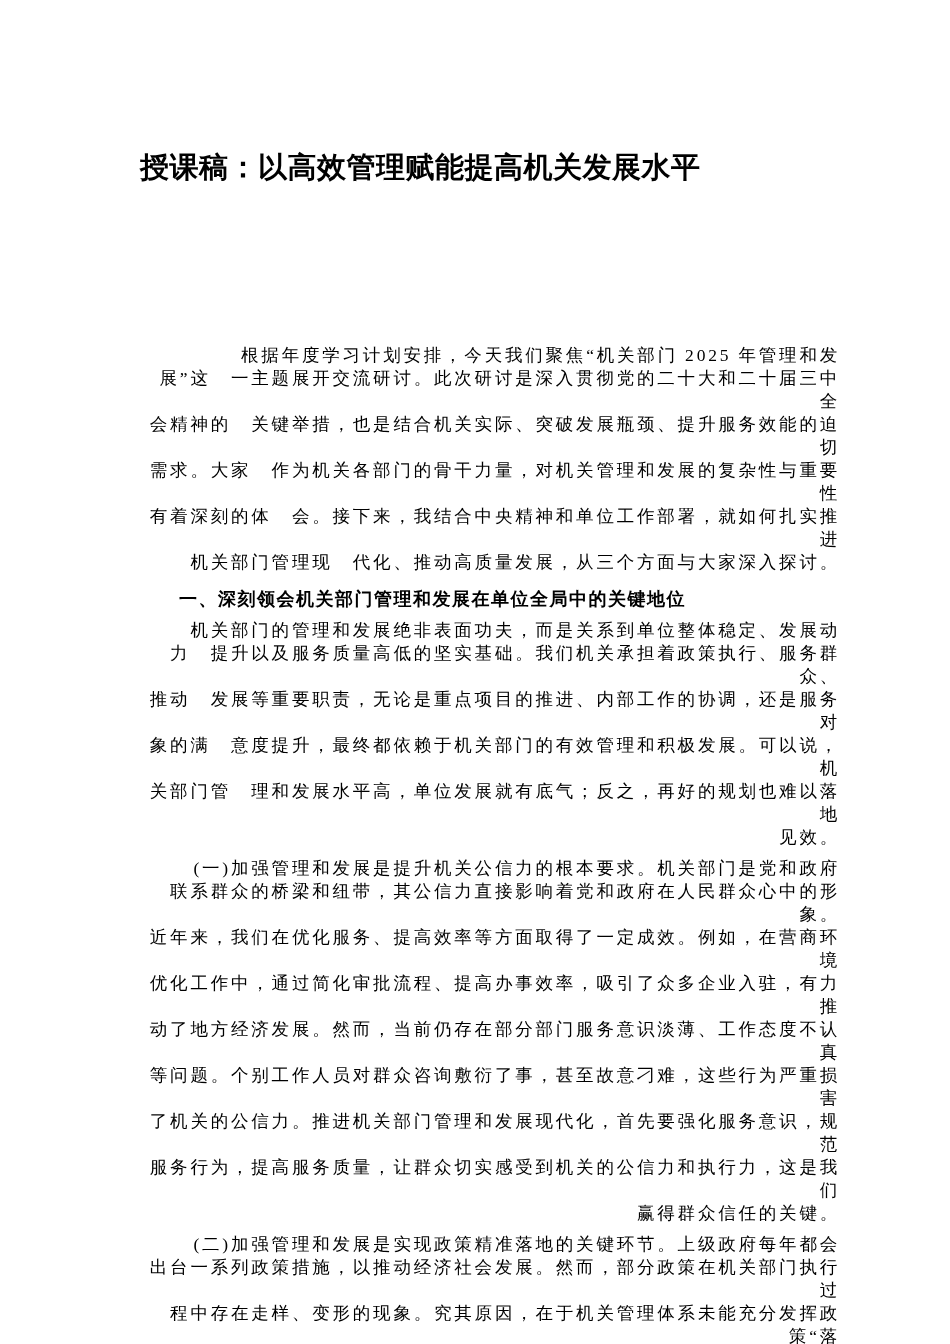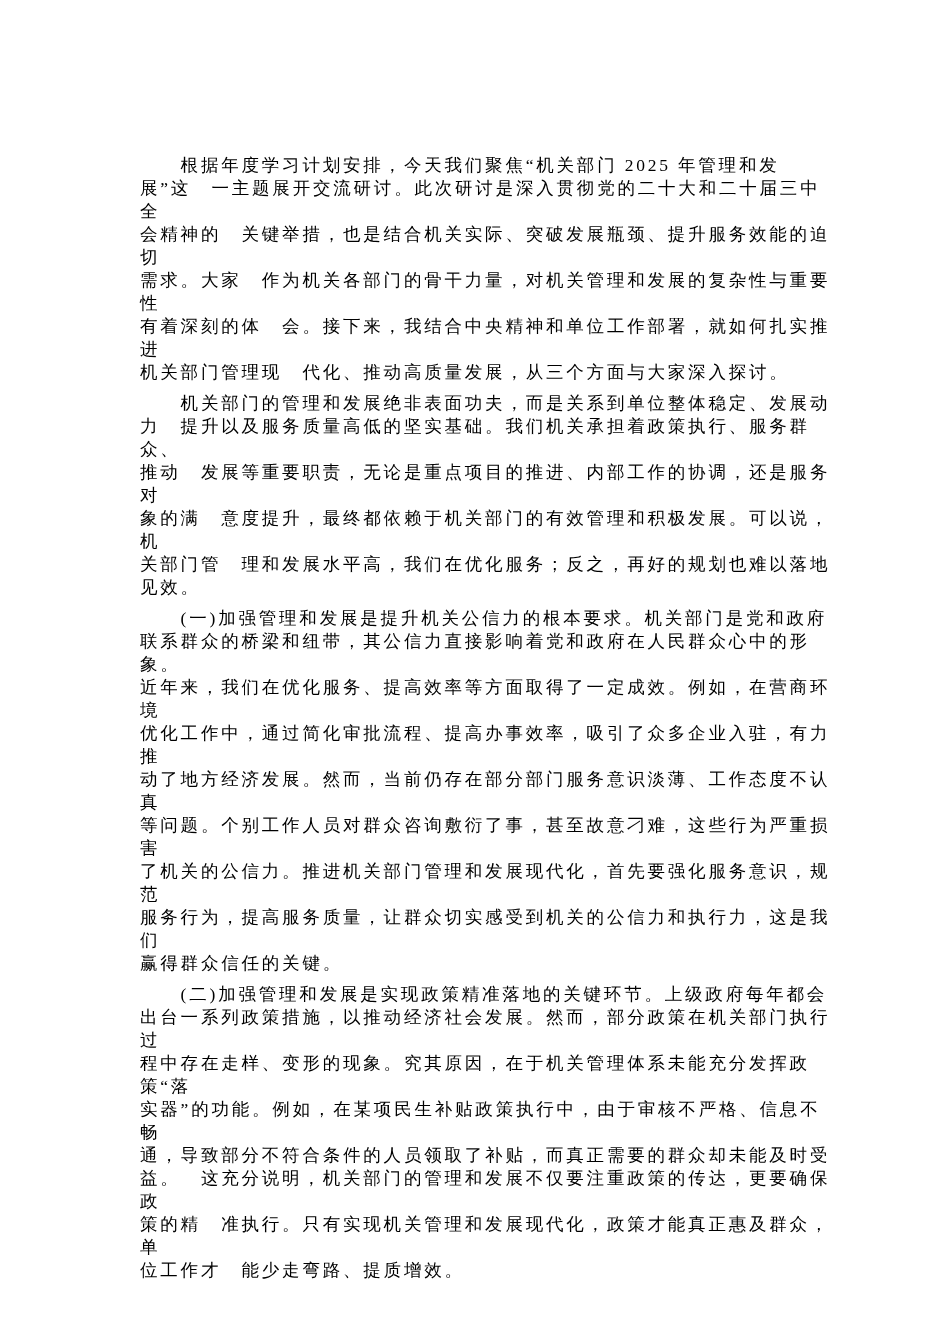--- a/index.html
+++ b/index.html
@@ -35,54 +35,56 @@
     line-height: 23px;
     letter-spacing: 2.8px;
     white-space: pre-wrap;
   }
   .para {
     margin: 8px 0 0 0;
     font-size: 17.5px;
     line-height: 23px;
     letter-spacing: 2.8px;
     white-space: pre-wrap;
-    text-align: left;
+    text-align: right;
   }
   .para-first {
     margin-top: 6px;
   }
   .section-heading {
     margin: 14px 0 0 0;
     font-size: 18px;
     font-weight: 700;
     line-height: 23px;
     letter-spacing: 1.5px;
     white-space: pre-wrap;
   }
 </style>
 </head>
 <body>
 
 <div class="page">
+  <h1 class="doc-title">授课稿：以高效管理赋能提高机关发展水平</h1>
 
   <main>
 
     <p class="para para-first">　　根据年度学习计划安排，今天我们聚焦“机关部门 2025 年管理和发
 展”这　一主题展开交流研讨。此次研讨是深入贯彻党的二十大和二十届三中全
 会精神的　关键举措，也是结合机关实际、突破发展瓶颈、提升服务效能的迫切
 需求。大家　作为机关各部门的骨干力量，对机关管理和发展的复杂性与重要性
 有着深刻的体　会。接下来，我结合中央精神和单位工作部署，就如何扎实推进
 机关部门管理现　代化、推动高质量发展，从三个方面与大家深入探讨。</p>
 
+    <h2 class="section-heading">　　一、深刻领会机关部门管理和发展在单位全局中的关键地位</h2>
 
     <p class="para">　　机关部门的管理和发展绝非表面功夫，而是关系到单位整体稳定、发展动
 力　提升以及服务质量高低的坚实基础。我们机关承担着政策执行、服务群众、
 推动　发展等重要职责，无论是重点项目的推进、内部工作的协调，还是服务对
 象的满　意度提升，最终都依赖于机关部门的有效管理和积极发展。可以说，机
-关部门管　理和发展水平高，我们在优化服务；反之，再好的规划也难以落地
+关部门管　理和发展水平高，单位发展就有底气；反之，再好的规划也难以落地
 见效。</p>
 
     <p class="para">　　(一)加强管理和发展是提升机关公信力的根本要求。机关部门是党和政府
 联系群众的桥梁和纽带，其公信力直接影响着党和政府在人民群众心中的形象。
 近年来，我们在优化服务、提高效率等方面取得了一定成效。例如，在营商环境
 优化工作中，通过简化审批流程、提高办事效率，吸引了众多企业入驻，有力推
 动了地方经济发展。然而，当前仍存在部分部门服务意识淡薄、工作态度不认真
 等问题。个别工作人员对群众咨询敷衍了事，甚至故意刁难，这些行为严重损害
 了机关的公信力。推进机关部门管理和发展现代化，首先要强化服务意识，规范
 服务行为，提高服务质量，让群众切实感受到机关的公信力和执行力，这是我们

